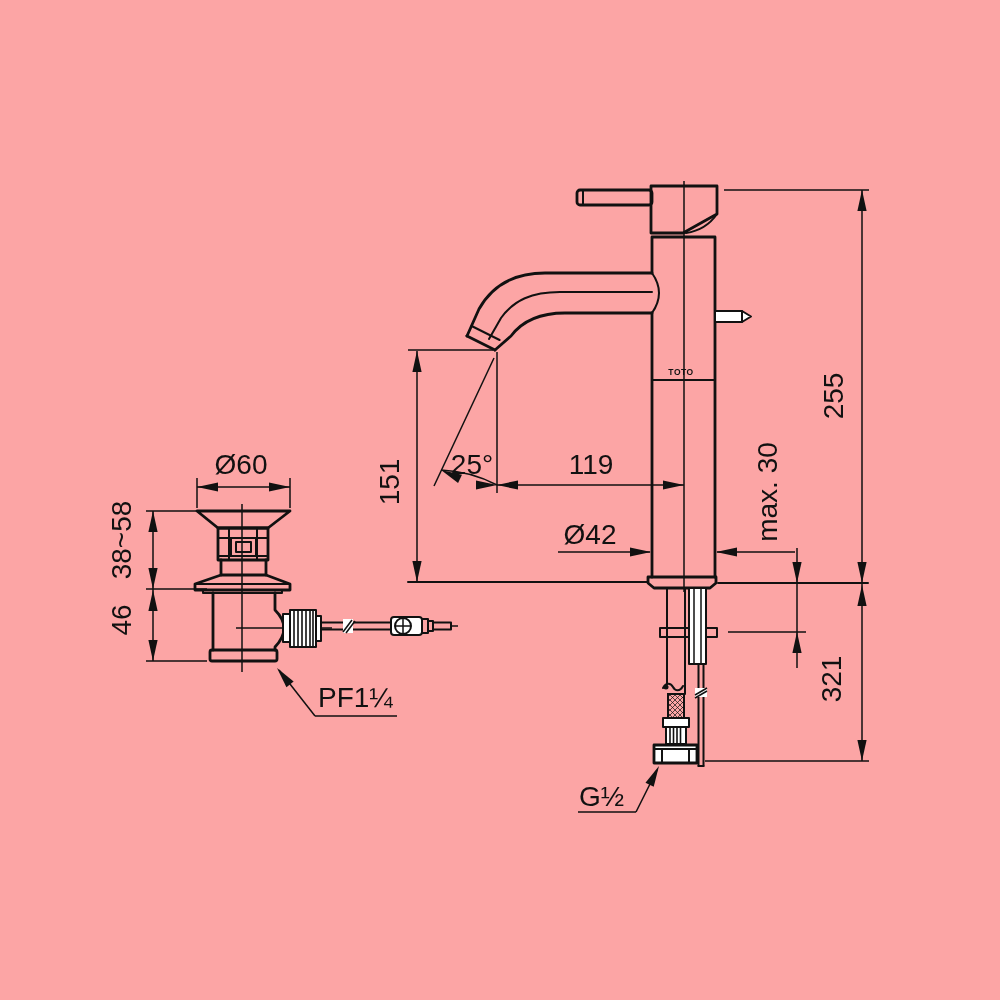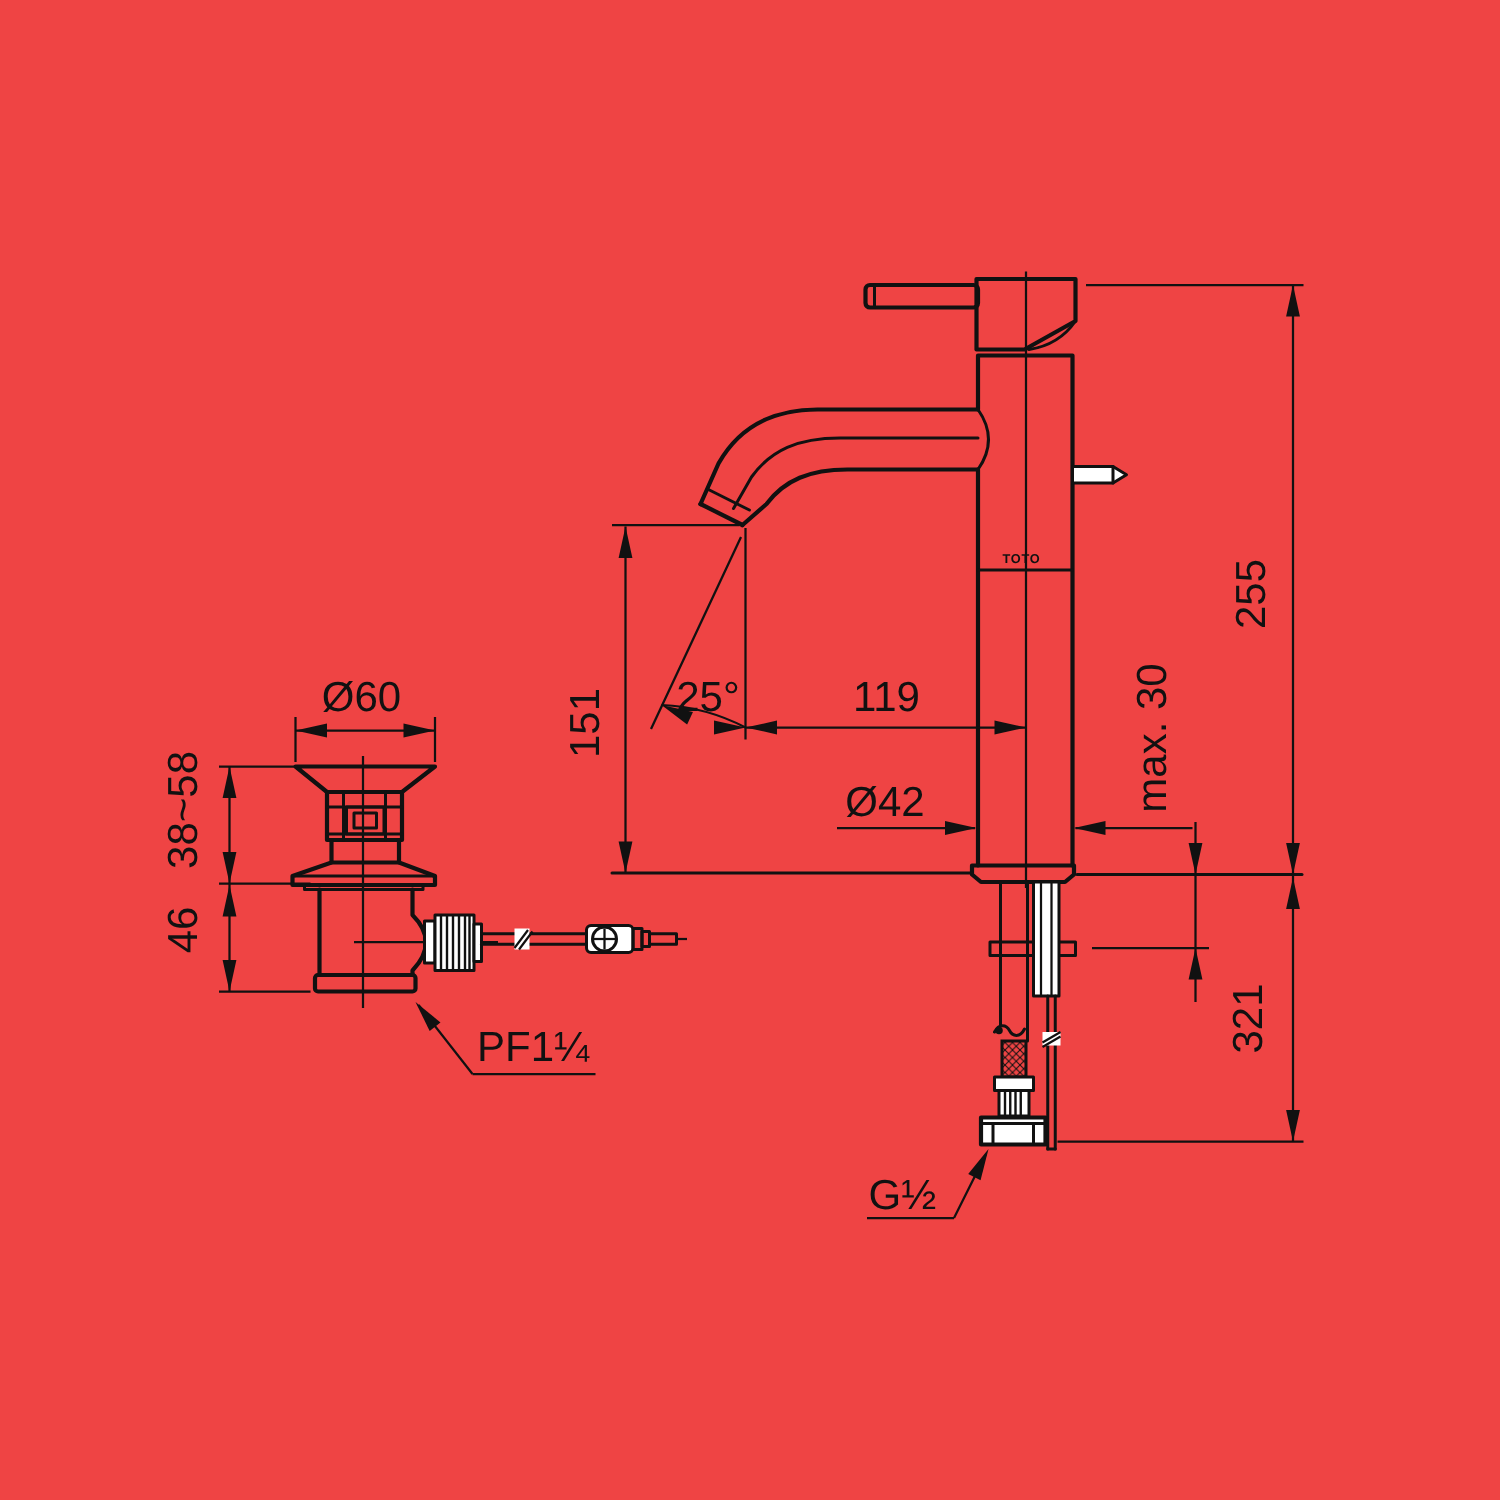--- a/index.html
+++ b/index.html
@@ -1,16 +1,16 @@
 <!DOCTYPE html>
 <html><head>
 <meta charset="utf-8">
 <style>
   html,body{margin:0;padding:0;background:#f2f2f2;}
-  .stage{width:1000px;height:1000px;background:#ef4444;position:relative;margin:0 auto;
+  .stage{width:1000px;height:1000px;background:#fca5a5;position:relative;margin:0 auto;
          font-family:"Liberation Sans", sans-serif;}
   svg{position:absolute;left:0;top:0;}
   .obj{stroke:#111;stroke-width:2.8;fill:none;stroke-linecap:round;stroke-linejoin:round}
   .obj2{stroke:#111;stroke-width:2;fill:none;stroke-linecap:round;stroke-linejoin:round}
   .thin{stroke:#111;stroke-width:1.5;fill:none;stroke-linecap:butt}
   .dimtxt{font-size:28px;fill:#111;font-family:"Liberation Sans",sans-serif}
   .logo{font-size:8.5px;font-weight:bold;letter-spacing:.5px;fill:#111;font-family:"Liberation Sans",sans-serif}
   .whitefill{fill:#fff}
 </style>
 </head>

